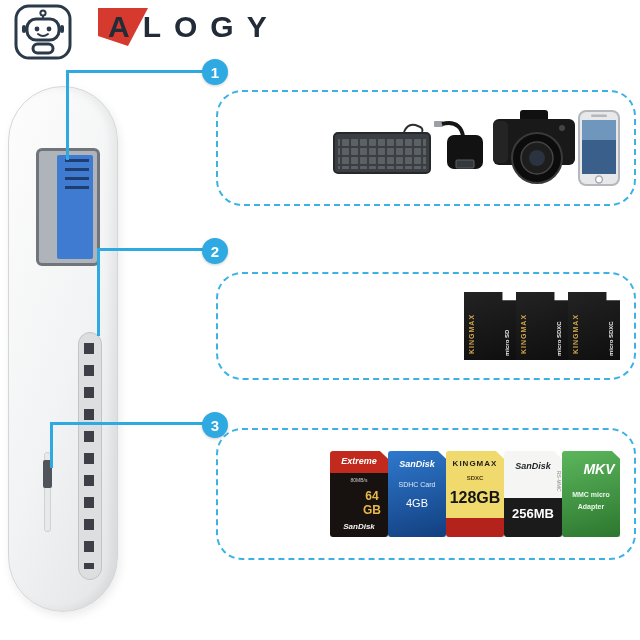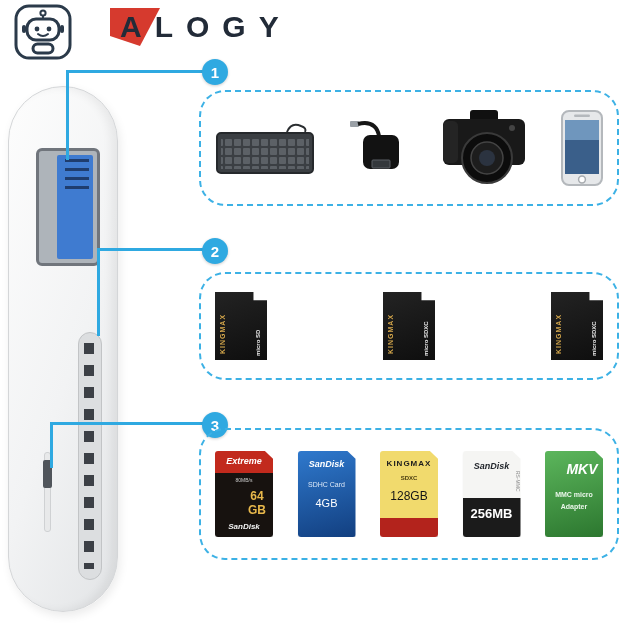--- a/index.html
+++ b/index.html
@@ -1,21 +1,21 @@
 <!DOCTYPE html>
 <html><head>
 <meta charset="utf-8">
 <style>
   html,body { margin:0; padding:0; background:#fff; }
   * { box-sizing:border-box; font-family:"Liberation Sans", sans-serif; }
   .canvas { position:relative; width:640px; height:640px; background:#ffffff; overflow:hidden; }
 
   
   .robot-badge { position:absolute; left:14px; top:4px; width:58px; height:56px; }
-  .brand-wrap { position:absolute; left:108px; top:4px; width:300px; height:46px; }
+  .brand-wrap { position:absolute; left:96px; top:4px; width:300px; height:46px; }
   .brand-red { position:absolute; left:2px; top:4px; width:50px; height:38px;
       background:#d63a2e; clip-path:polygon(0 0,100% 0,60% 100%,0 74%); z-index:1; }
   .brand-text { position:absolute; left:12px; top:6px; z-index:2; font-size:30px; font-weight:800;
       letter-spacing:13px; color:#222b38; }
 
   
   .device { position:absolute; left:8px; top:86px; width:110px; height:526px;
       border-radius:55px; background:linear-gradient(110deg,#fdfdfd 0%,#f2f3f4 55%,#e2e4e6 100%);
       border:1px solid #d4d6d8; box-shadow:inset -6px 0 10px rgba(0,0,0,0.06), 2px 4px 10px rgba(0,0,0,0.08); }
 
@@ -35,22 +35,22 @@
       background:#e8e9ea; border:1px solid #cfd1d3; border-radius:3px; }
   .micro-slot-dash { position:absolute; left:43px; top:460px; width:9px; height:28px;
       background:#50555b; border-radius:2px; }
 
   
   .cline { position:absolute; background:#2fa9e1; }
   .callout { position:absolute; width:26px; height:26px; border-radius:50%;
       background:#2fa9e1; color:#fff; font-weight:bold; font-size:15px;
       display:flex; align-items:center; justify-content:center; box-shadow:0 1px 3px rgba(0,0,0,.2); }
 
-  .dash-box { position:absolute; left:199px; width:420px; border:2px dashed #3cb1e5;
-      border-radius:26px; display:flex; align-items:center; justify-content:space-between; padding:6px 14px; }
+  .dash-box { position:absolute; left:216px; width:420px; border:2px dashed #3cb1e5;
+      border-radius:26px; display:flex; align-items:center; justify-content:flex-end; padding:6px 14px; }
   .box1 { top:90px;  height:116px; }
   .box2 { top:272px; height:108px; }
   .box3 { top:428px; height:132px; }
 
   
   .msd { position:relative; width:52px; height:68px;
       background:linear-gradient(160deg,#232323,#0e0e0e);
       clip-path:polygon(0 0,74% 0,74% 12%,100% 12%,100% 100%,0 100%); }
   .msd-brand { position:absolute; left:4px; top:6px; height:56px; writing-mode:vertical-rl;
       transform:rotate(180deg); color:#d7a94c; font-size:7px; font-weight:bold; letter-spacing:1px; }
@@ -70,21 +70,21 @@
   .ext-brand { bottom:6px; color:#f2f2f2; font-size:8px; font-style:italic; font-weight:bold; }
 
   .sd-sdhc { background:linear-gradient(165deg,#2f79cd,#123f80); }
   .sdhc-brand { top:8px;  color:#fff; font-size:9px; font-weight:bold; font-style:italic; }
   .sdhc-name  { top:30px; color:#dce8f7; font-size:7px; }
   .sdhc-cap   { top:46px; color:#fff; font-size:11px; font-weight:normal; }
 
   .sd-kingmax { background:linear-gradient(180deg,#f1da6d 0 78%,#b3231c 78% 100%); }
   .km-brand { top:8px;  color:#1d1d1d; font-size:8px; font-weight:bold; letter-spacing:1px; }
   .km-sub   { top:24px; color:#4a3c10; font-size:6px; font-weight:bold; }
-  .km-cap   { top:38px; color:#151515; font-size:12px; font-weight:normal; }
+  .km-cap   { top:38px; color:#151515; font-size:16px; font-weight:bold; }
 
   .sd-256 { background:linear-gradient(180deg,#f5f5f3 0 55%,#1b1b1b 55% 100%); }
   .s256-brand { top:10px; color:#23272d; font-size:9px; font-weight:bold; font-style:italic; }
   .s256-cap   { bottom:16px; color:#fff; font-size:13px; font-weight:bold; }
   .s256-type  { position:absolute; right:1px; top:20px; left:auto; writing-mode:vertical-rl;
                 color:#8a8a8a; font-size:5px; text-align:left; }
 
   .sd-mkv { background:linear-gradient(165deg,#5cb65c,#2c772f); }
   .mkv-brand { top:10px; color:#fff; font-size:14px; font-weight:bold; font-style:italic;padding-left:16px; }
   .mkv-l1 { top:40px; color:#eaf6ea; font-size:7px; font-weight:bold; }

